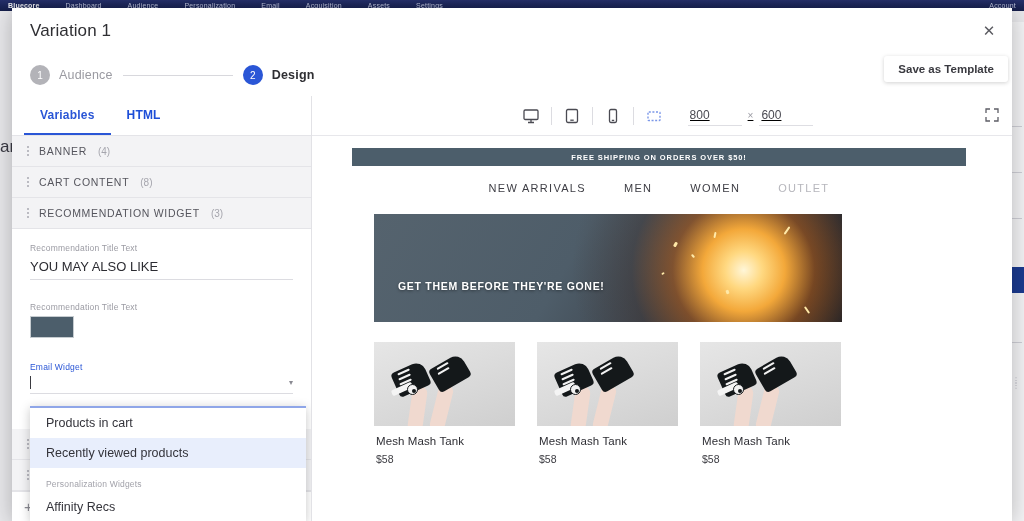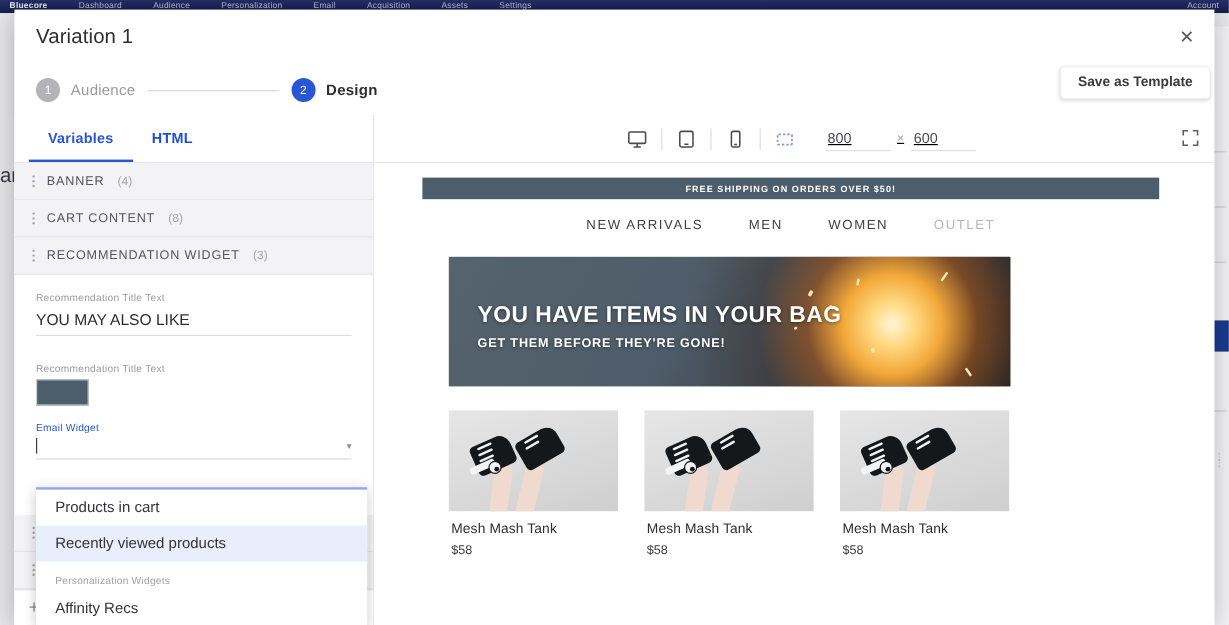--- a/index.html
+++ b/index.html
@@ -414,21 +414,21 @@
         <div class="field">
           <label class="field-label">Recommendation Title Text</label>
           <input class="text-input" value="YOU MAY ALSO LIKE" style="">
         </div>
 
         <div class="field" style="margin-top:22px">
           <label class="field-label">Recommendation Title Text</label>
           <span class="swatch" id="title-color-swatch" style="background: rgb(76, 94, 107);"></span>
         </div>
 
-        <div class="field" style="margin-top:13px">
+        <div class="field" style="margin-top:24px">
           <label class="field-label focused">Email Widget</label>
           <div class="select-row">
             <span class="caret-input"></span>
             <span class="select-caret">▾</span>
           </div>
         </div>
       </div>
 
       <div class="accordion-row" style="position:absolute;left:0;right:0;top:333px">
         <span class="drag-dots">
@@ -511,21 +511,20 @@
           </div>
 
           <div id="hero">
             <span class="spark" style="left:300px;top:28px;width:3px;height:5px;transform:rotate(28deg)"></span>
             <span class="spark" style="left:318px;top:40px;width:2px;height:4px;transform:rotate(-40deg)"></span>
             <span class="spark" style="left:288px;top:58px;width:2px;height:3px;transform:rotate(60deg)"></span>
             <span class="spark" style="left:340px;top:18px;width:2px;height:6px;transform:rotate(12deg)"></span>
             <span class="spark" style="left:352px;top:76px;width:3px;height:4px;transform:rotate(-20deg)"></span>
             <span class="spark" style="left:412px;top:12px;width:2px;height:9px;transform:rotate(35deg)"></span>
             <span class="spark" style="left:432px;top:92px;width:2px;height:8px;transform:rotate(-35deg)"></span>
-            <h2 id="hero-h1">YOU HAVE ITEMS IN YOUR BAG</h2>
             <h3 id="hero-h2">GET THEM BEFORE THEY'RE GONE!</h3>
           </div>
 
           <div id="products">
 
             <div class="prod-card">
               <div class="prod-img">
                 <span class="leg" style="left:36px;top:44px;width:15px;height:46px;transform:rotate(8deg)"></span>
                 <span class="leg" style="left:60px;top:42px;width:15px;height:48px;transform:rotate(14deg)"></span>
                 <span class="shoe" style="left:20px;top:24px;width:34px;height:26px;transform:rotate(-24deg);border-radius:4px 10px 4px 4px"></span>

